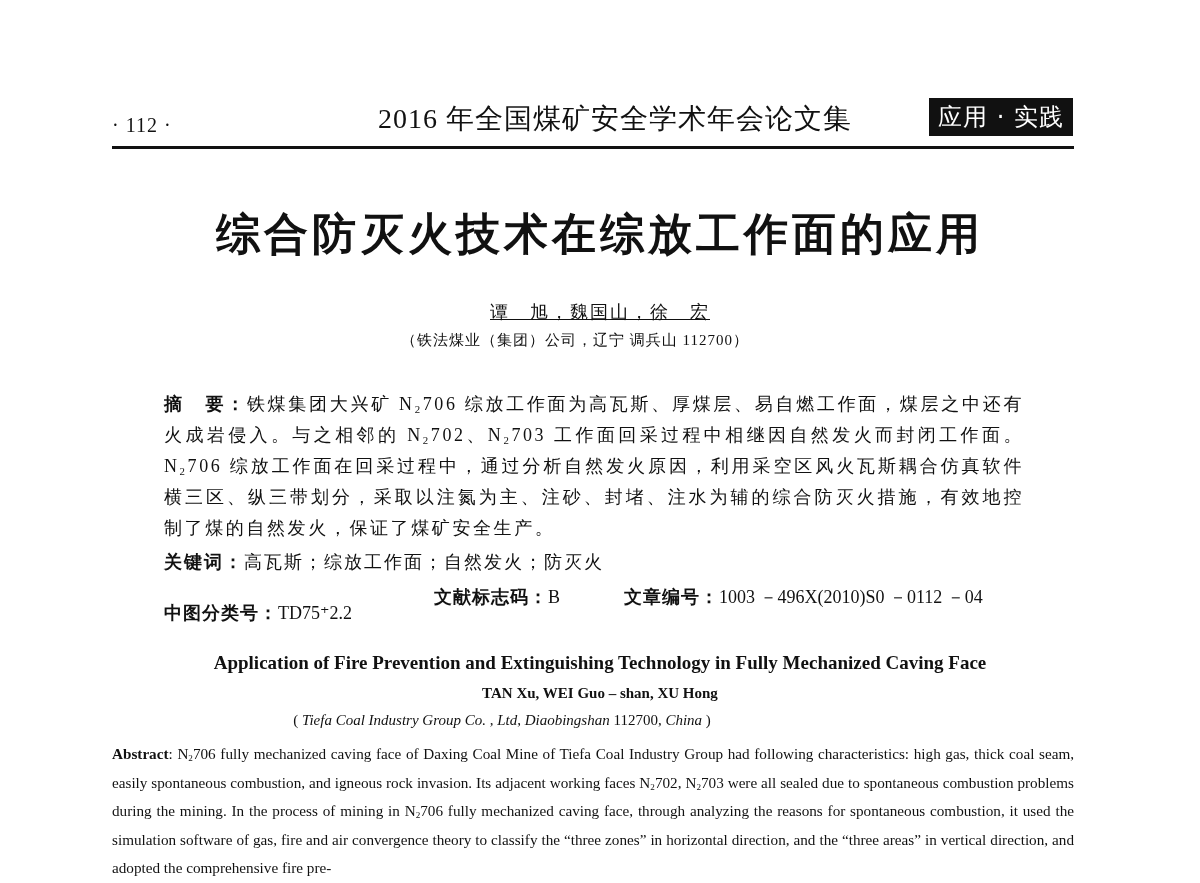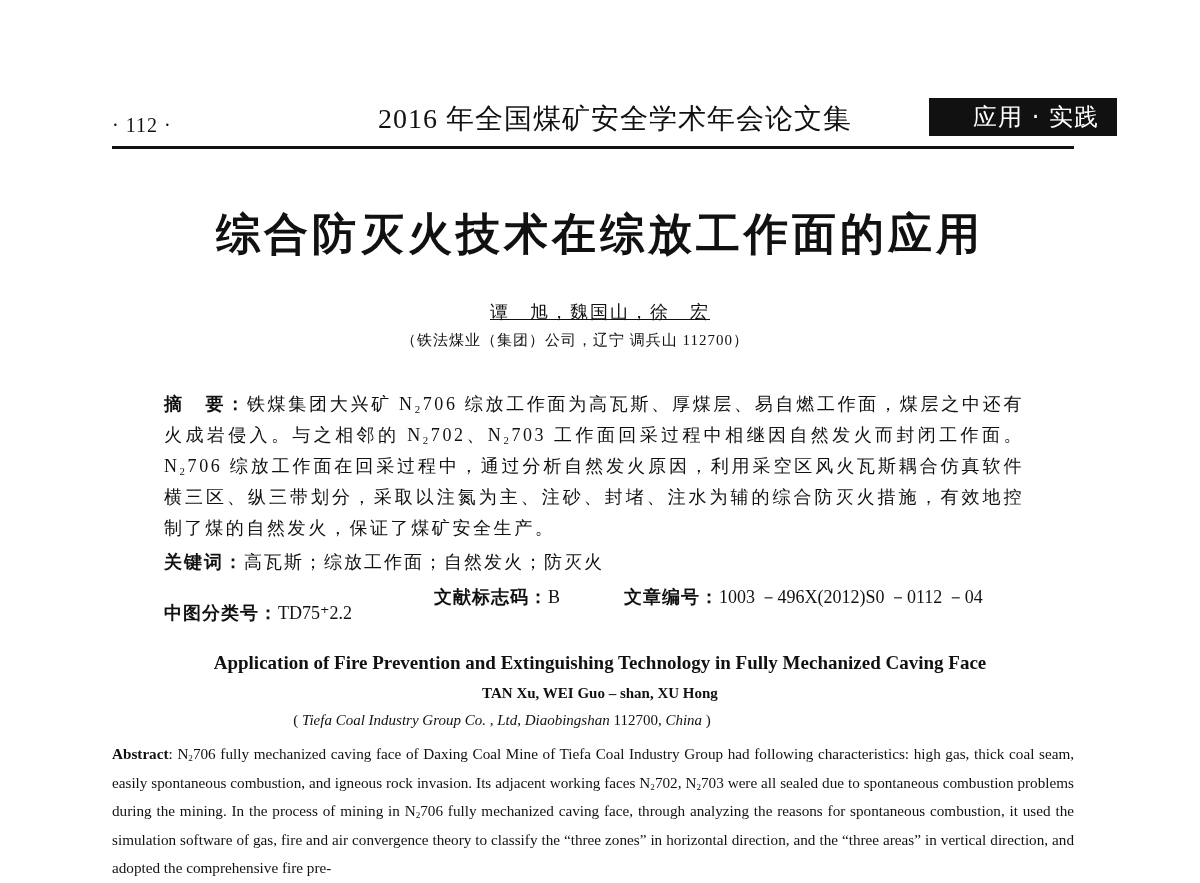--- a/index.html
+++ b/index.html
@@ -4,21 +4,21 @@
   <style>
     html, body { margin: 0; padding: 0; background: #ffffff; }
     body { width: 1200px; height: 883px; overflow: hidden; position: relative; color: #111; }
     .serif { font-family: "Liberation Serif", "DejaVu Serif", serif; }
     .sans { font-family: "DejaVu Sans", "Liberation Sans", sans-serif; }
 
     
     .page-number { position: absolute; left: 112px; top: 114px; font-size: 20px; letter-spacing: 1px; }
     .running-title { position: absolute; left: 378px; top: 100px; font-size: 28px; letter-spacing: 1px; }
     .section-badge { position: absolute; left: 929px; top: 98px; width: 144px; height: 38px; background: #111; color: #fff;
-      font-size: 24px; line-height: 38px; text-align: left; letter-spacing: 1px; padding-left: 44px; }
+      font-size: 24px; line-height: 38px; text-align: center; letter-spacing: 1px; }
     .header-rule { position: absolute; left: 112px; top: 146px; width: 962px; height: 3px; background: #111; }
 
     
     .paper-title { position: absolute; left: 0; width: 1200px; top: 205px; text-align: center; font-size: 44px; font-weight: bold; letter-spacing: 4px; }
 
     .authors-cn { position: absolute; left: 0; width: 1200px; top: 300px; text-align: center; font-size: 18px; letter-spacing: 2px; text-decoration: underline; }
     .affil-cn { position: absolute; left: 0; width: 1104px; top: 331px; text-align: center; font-size: 15px; letter-spacing: 1px; margin-left: 23px; }
 
     
     .abs-cn { position: absolute; left: 164px; top: 388px; width: 860px; font-size: 18px; line-height: 31px; letter-spacing: 2.6px; text-align: justify; }
@@ -63,21 +63,21 @@
   <span class="label sans">关键词：</span><span>高瓦斯；综放工作面；自然发火；防灭火</span>
 </div>
 
 <div class="meta-line clc serif">
   <span class="label sans">中图分类号：</span><span>TD75⁺2.2</span>
 </div>
 <div class="meta-line doc-code serif">
   <span class="label sans">文献标志码：</span><span>B</span>
 </div>
 <div class="meta-line article-no serif">
-  <span class="label sans">文章编号：</span><span>1003 －496X(2012)S0 －0112 －04</span>
+  <span class="label sans">文章编号：</span><span>1003 －496X(2010)S0 －0112 －04</span>
 </div>
 
 <h2 class="title-en serif" style="margin:0">Application of Fire Prevention and Extinguishing Technology in Fully Mechanized Caving Face</h2>
 <div class="authors-en serif">TAN Xu, WEI Guo – shan,  XU Hong</div>
 <div class="affil-en serif">
   <span class="upright">( </span><span>Tiefa Coal Industry Group Co. ,  Ltd</span><span class="upright">,  </span><span>Diaobingshan</span><span class="upright"> 112700</span><span class="upright">,  </span><span>China</span><span class="upright"> )</span>
 </div>
 
 <div class="abs-en serif">
   <span class="label">Abstract</span><span>: </span><span>N</span><sub>2</sub><span>706 fully mechanized caving face of Daxing Coal Mine of Tiefa Coal Industry Group had following characteristics: high gas, thick coal seam, easily spontaneous combustion, and igneous rock invasion. Its adjacent working faces N</span><sub>2</sub><span>702,  N</span><sub>2</sub><span>703 were all sealed due to spontaneous combustion problems during the mining.  In the process of mining in N</span><sub>2</sub><span>706 fully mechanized caving face, through analyzing the reasons for spontaneous combustion, it used the simulation software of gas, fire and air convergence theory to classify the “three zones” in horizontal direction, and the “three areas” in vertical direction, and adopted the comprehensive fire pre-</span>

